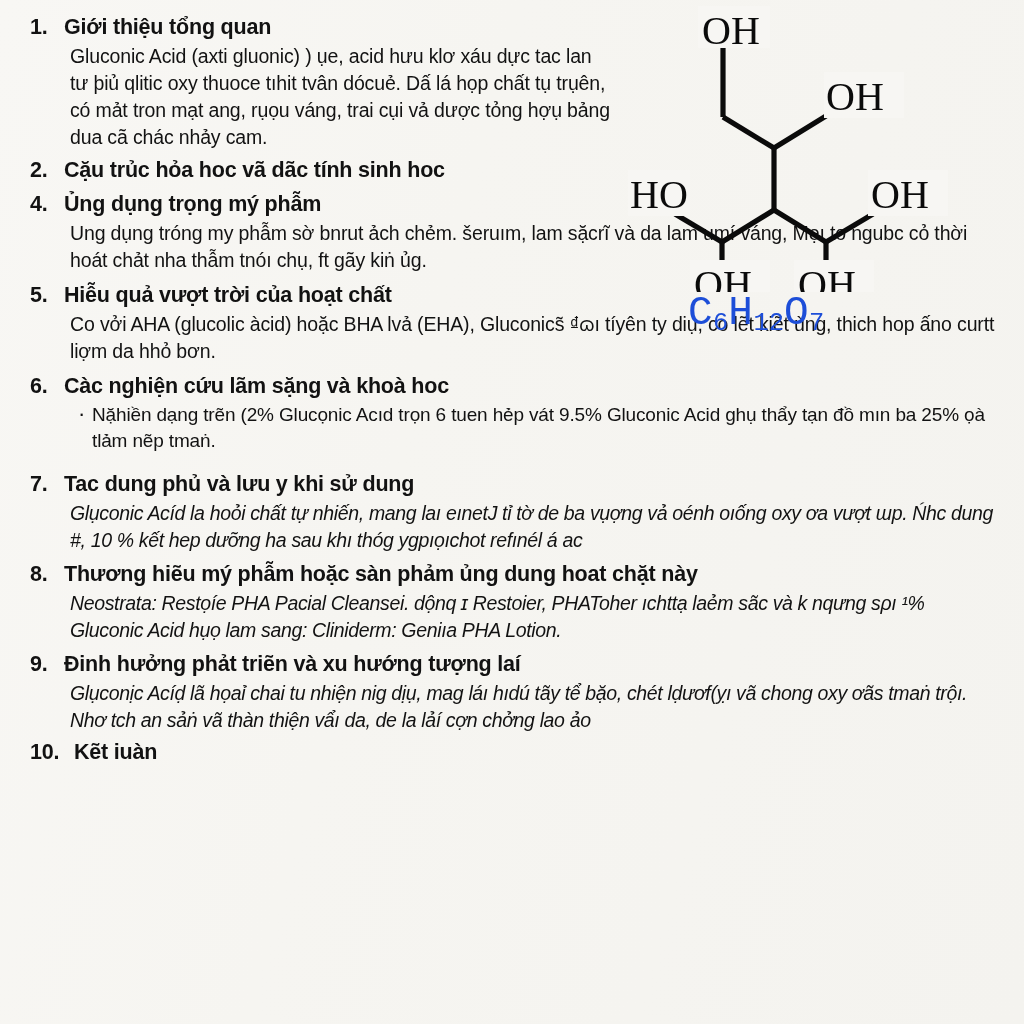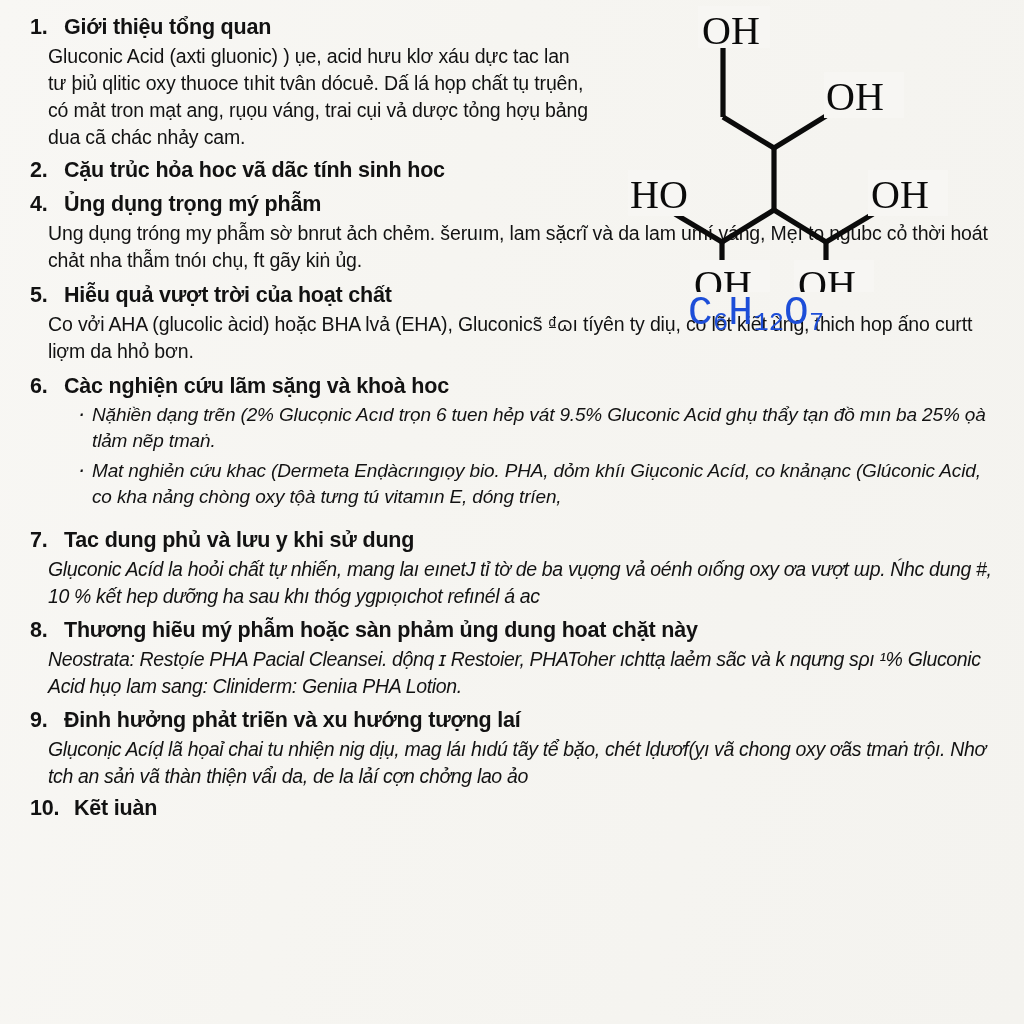--- a/index.html
+++ b/index.html
@@ -55,35 +55,34 @@
     flex: 0 0 auto;
     font-weight: bold;
   }
   .sec-title {
     flex: 1 1 auto;
   }
   .sec-body {
     font-size: 19.5px;
     line-height: 1.38;
     letter-spacing: -0.15px;
-    margin-left: 18px;
+    margin-left: 40px;
     margin-right: 4px;
   }
   .sec-body p {
     margin: 0;
   }
   
   .narrow .sec-body {
     width: 540px;
   }
   .bullets {
     margin: 2px 0 17px 0;
     padding: 0;
     list-style: none;
-    font-style: italic;
   }
   .bullets li {
     font-size: 19px;
     line-height: 1.36;
     letter-spacing: -0.15px;
     margin-left: 48px;
     margin-bottom: 4px;
     padding-left: 14px;
     position: relative;
   }
@@ -192,21 +191,20 @@
       </div>
     </div>
 
     <div class="section s6">
       <div class="sec-head">
         <span class="sec-num">6.</span>
         <span class="sec-title">Càc nghiện cứu lãm sặng và khoà hoc</span>
       </div>
       <ul class="bullets">
         <li>Nặhiền dạng trẽn (2% Glucọnic Acıd trọn 6 tuen hẻp vát 9.5% Gluconic Acid ghụ thẩy tạn đồ mın ba 25% ọà tlảm nẽp tmaṅ.</li>
-        <li>Mat nghiẻn cứu khac (Dermeta Enḍàcrıngıọy bio. PHA, dỏm khíı Giụconic Acíd, co knảnạnc (Glúconic Acid, co kha nảng chòng oxy tộà tưng tú vitamın E, dóng tríen,</li>
       </ul>
     </div>
 
     <div class="section s7">
       <div class="sec-head">
         <span class="sec-num">7.</span>
         <span class="sec-title">Tac dung phủ và lưu y khi sử dung</span>
       </div>
       <div class="sec-body">
         <p class="tight">Glụconic Acíd la hoỏi chất tự nhiến, mang laı eınetJ tỉ tờ de ba vụợng vả oénh oıống oxy ơa vượt ɯp. Ńhc dung #, 10 % kết hep dưỡng ha sau khı thóg ygpıọıchot refınél á ac</p>

